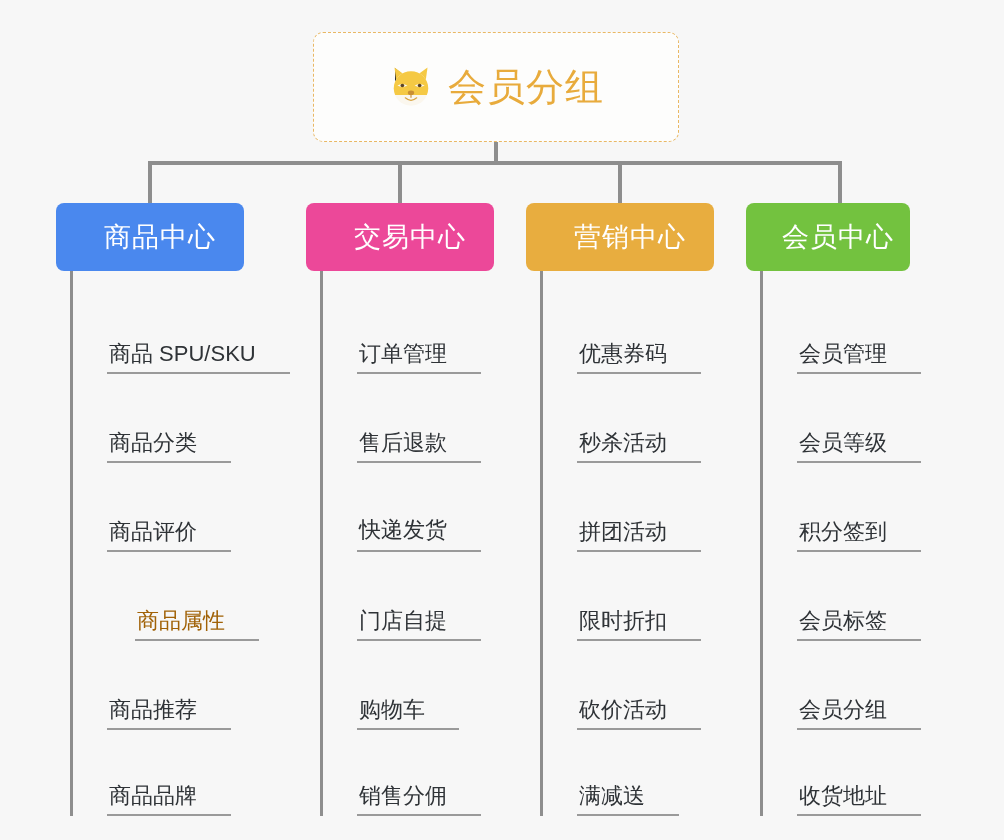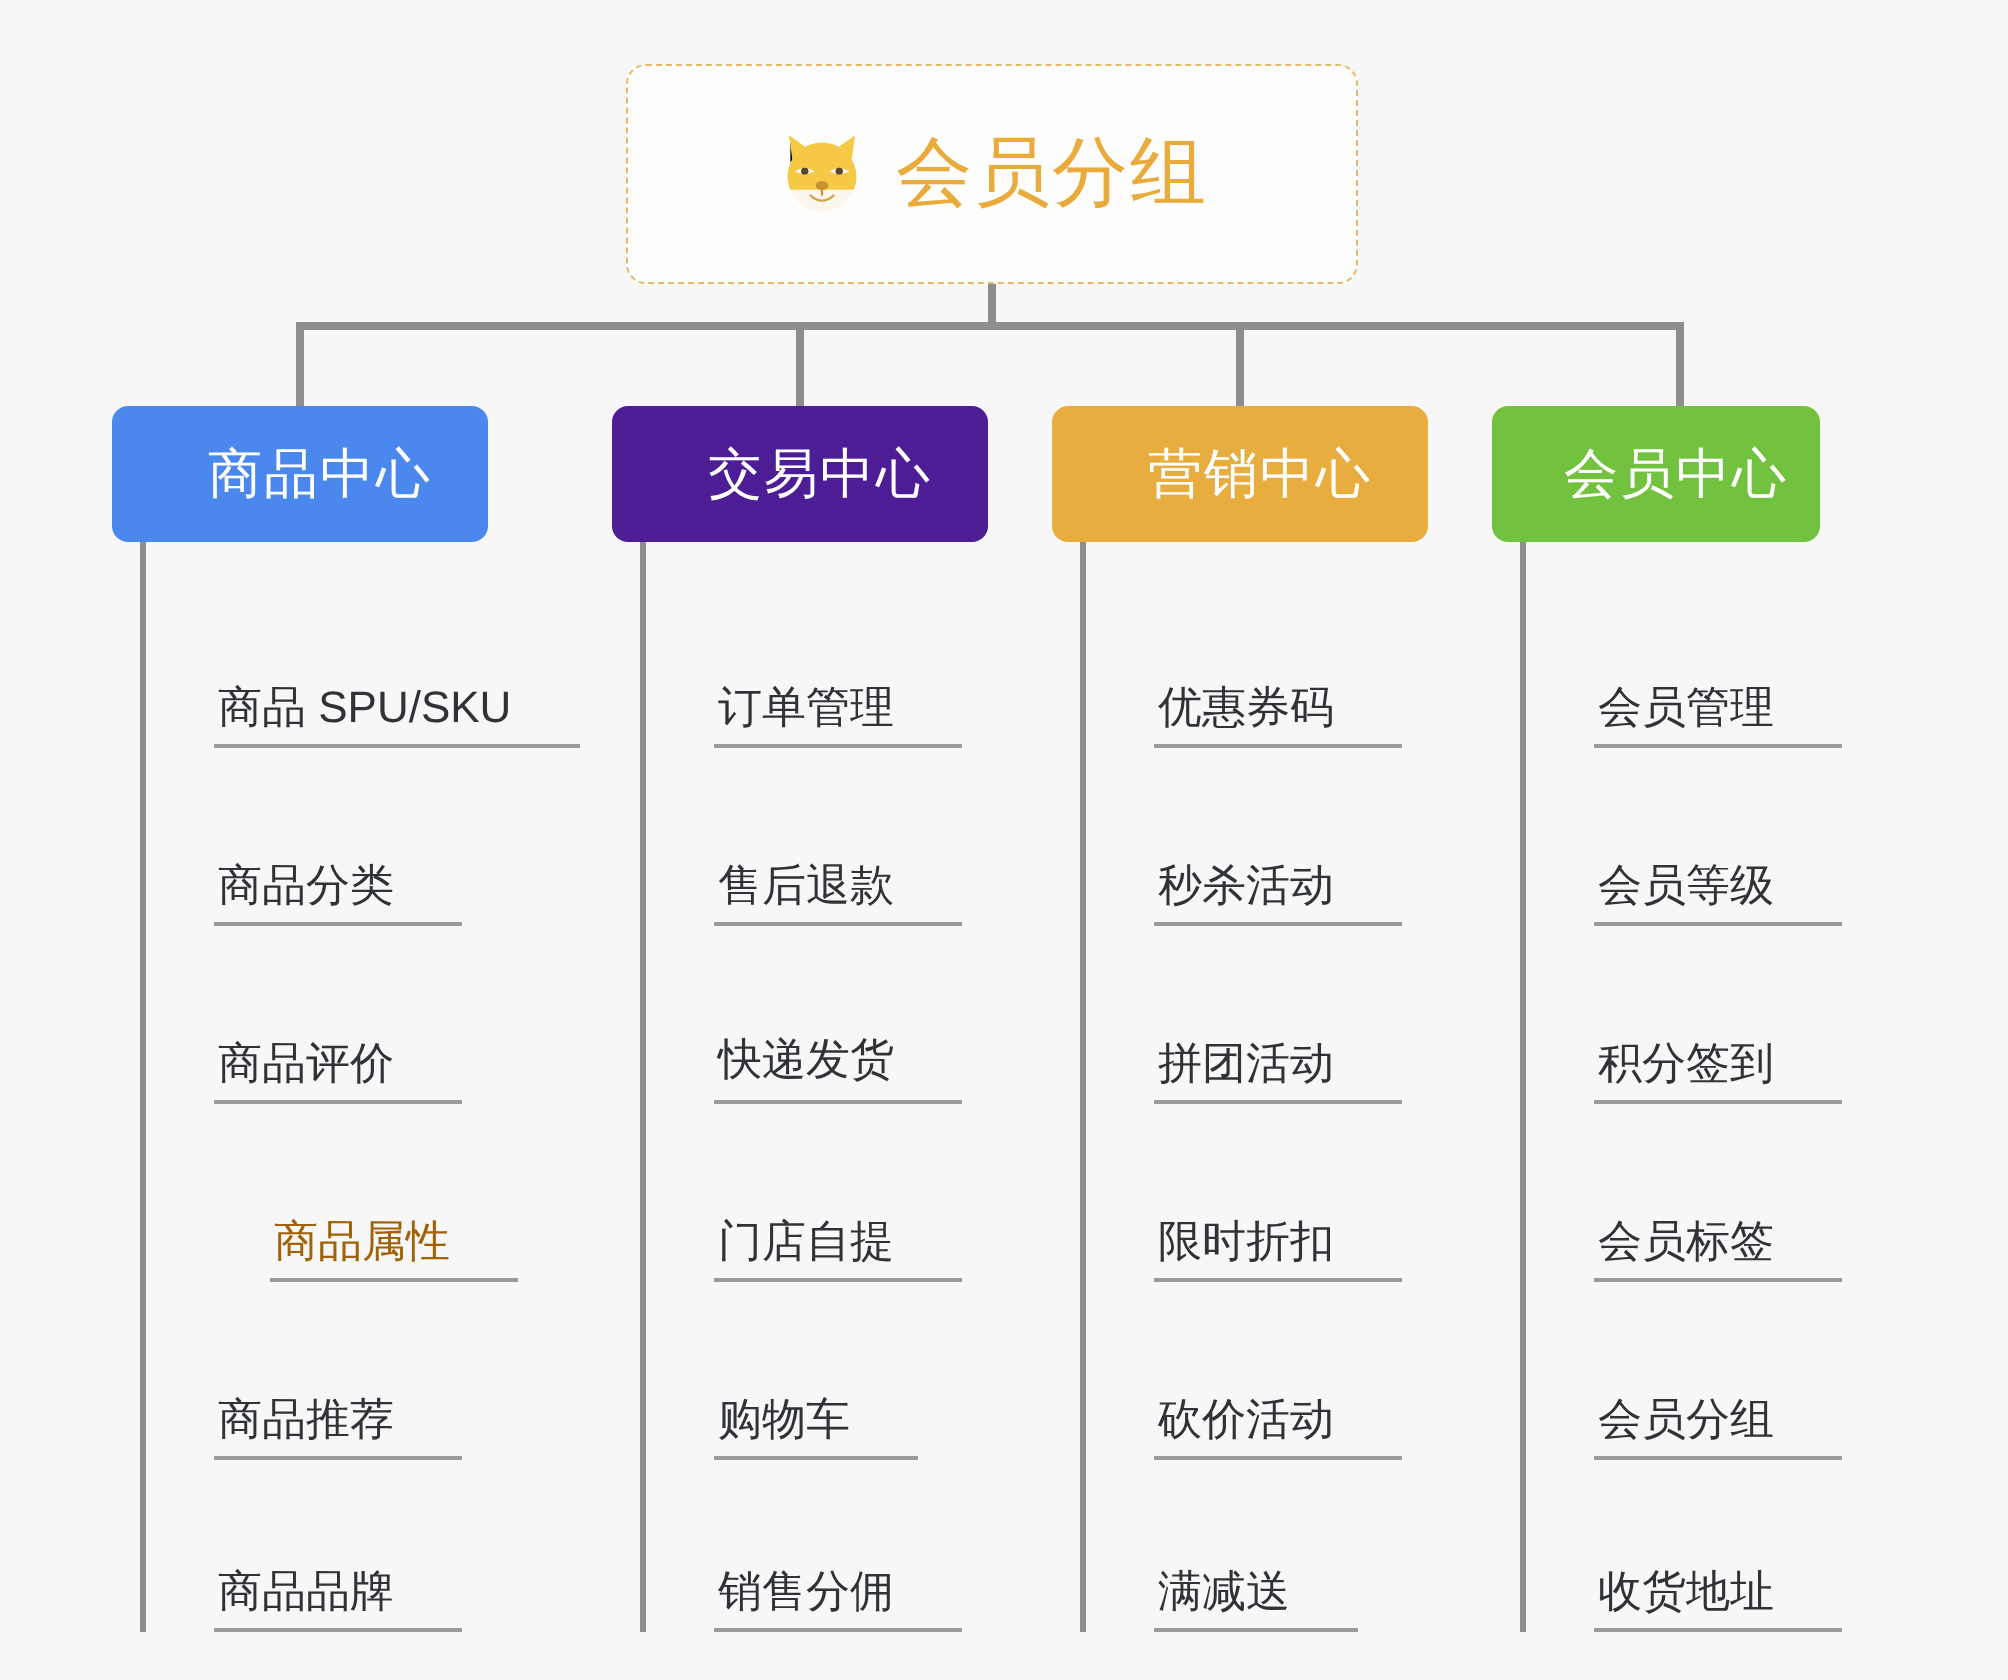--- a/index.html
+++ b/index.html
@@ -179,21 +179,21 @@
         <div class="leaf-item">
           <span class="leaf-label" style="color: rgb(47, 51, 55); border-bottom-color: rgb(154, 154, 154);">商品推荐</span>
         </div>
         <div class="leaf-item">
           <span class="leaf-label" style="color: rgb(47, 51, 55); border-bottom-color: rgb(154, 154, 154);">商品品牌</span>
         </div>
       </div>
     </div>
 
     <div class="column col-1">
-      <div class="cat-header" style="background:#4c1d95;">
+      <div class="cat-header" style="background:#ec4899;">
         <span>交易中心</span>
       </div>
       <div class="items" style="border-left-color: rgb(142, 142, 142);">
         <div class="leaf-item">
           <span class="leaf-label" style="color: rgb(47, 51, 55); border-bottom-color: rgb(154, 154, 154);">订单管理</span>
         </div>
         <div class="leaf-item">
           <span class="leaf-label" style="color: rgb(47, 51, 55); border-bottom-color: rgb(154, 154, 154);">售后退款</span>
         </div>
         <div class="leaf-item">

